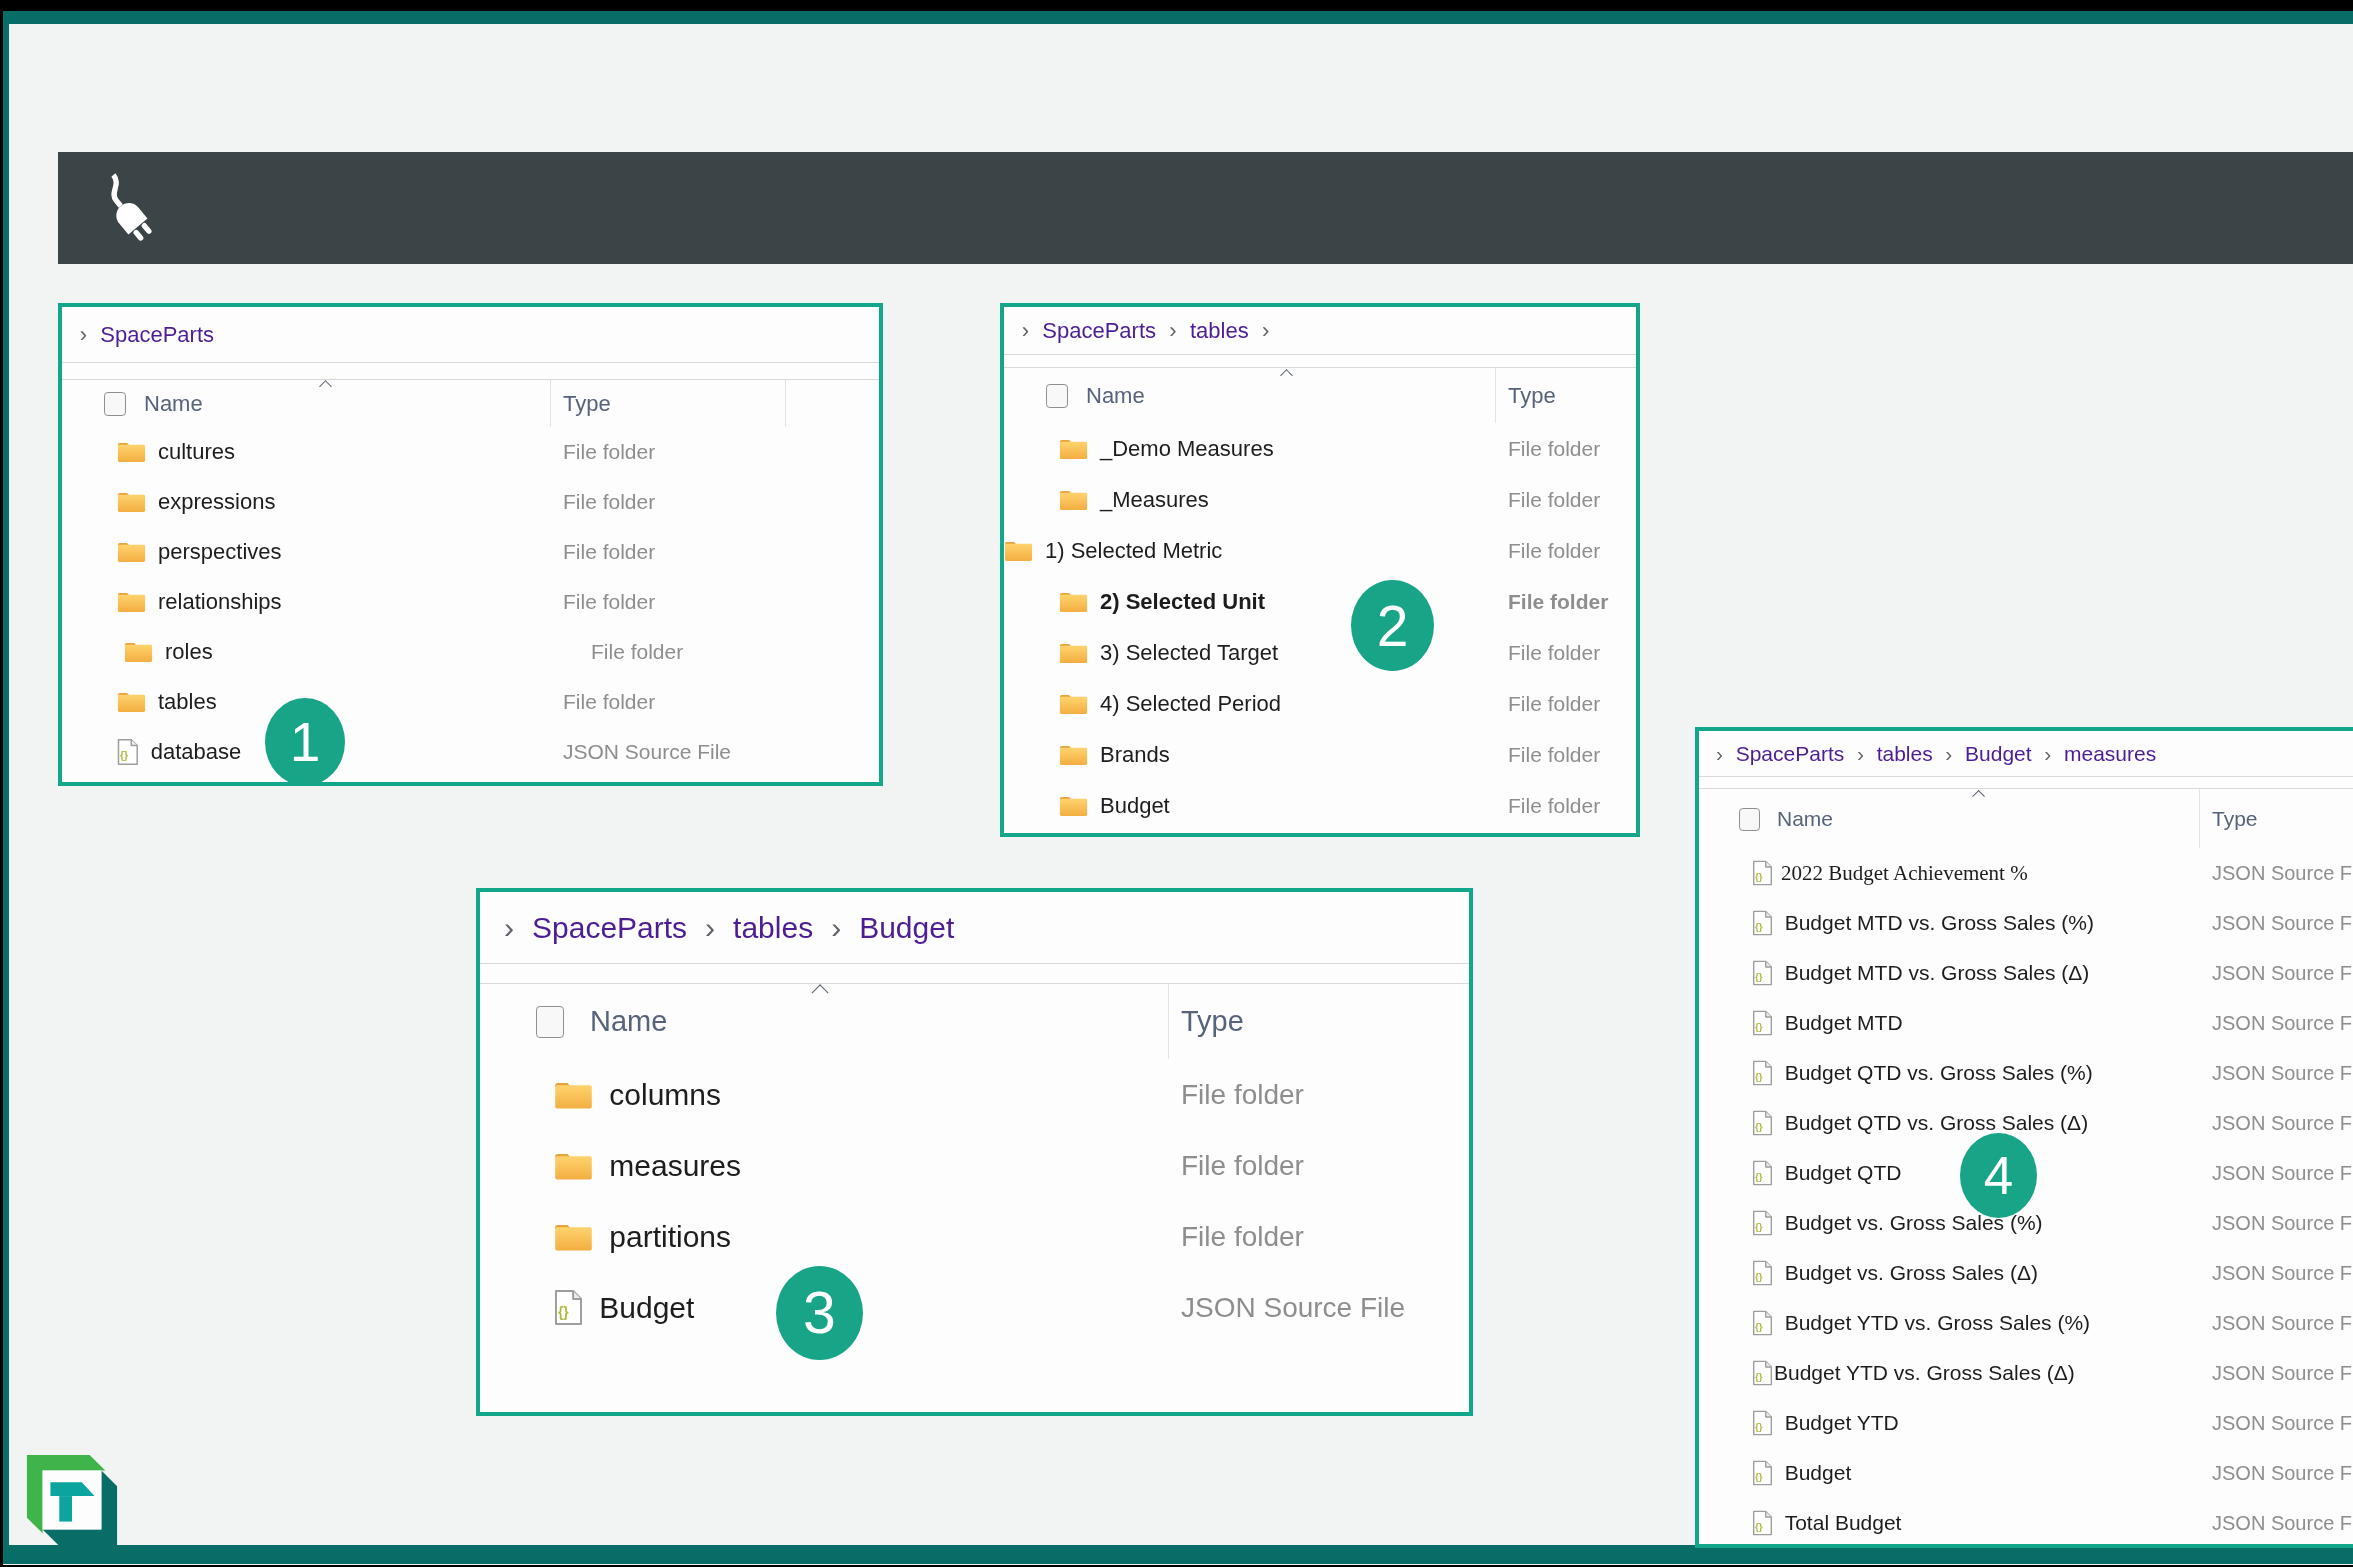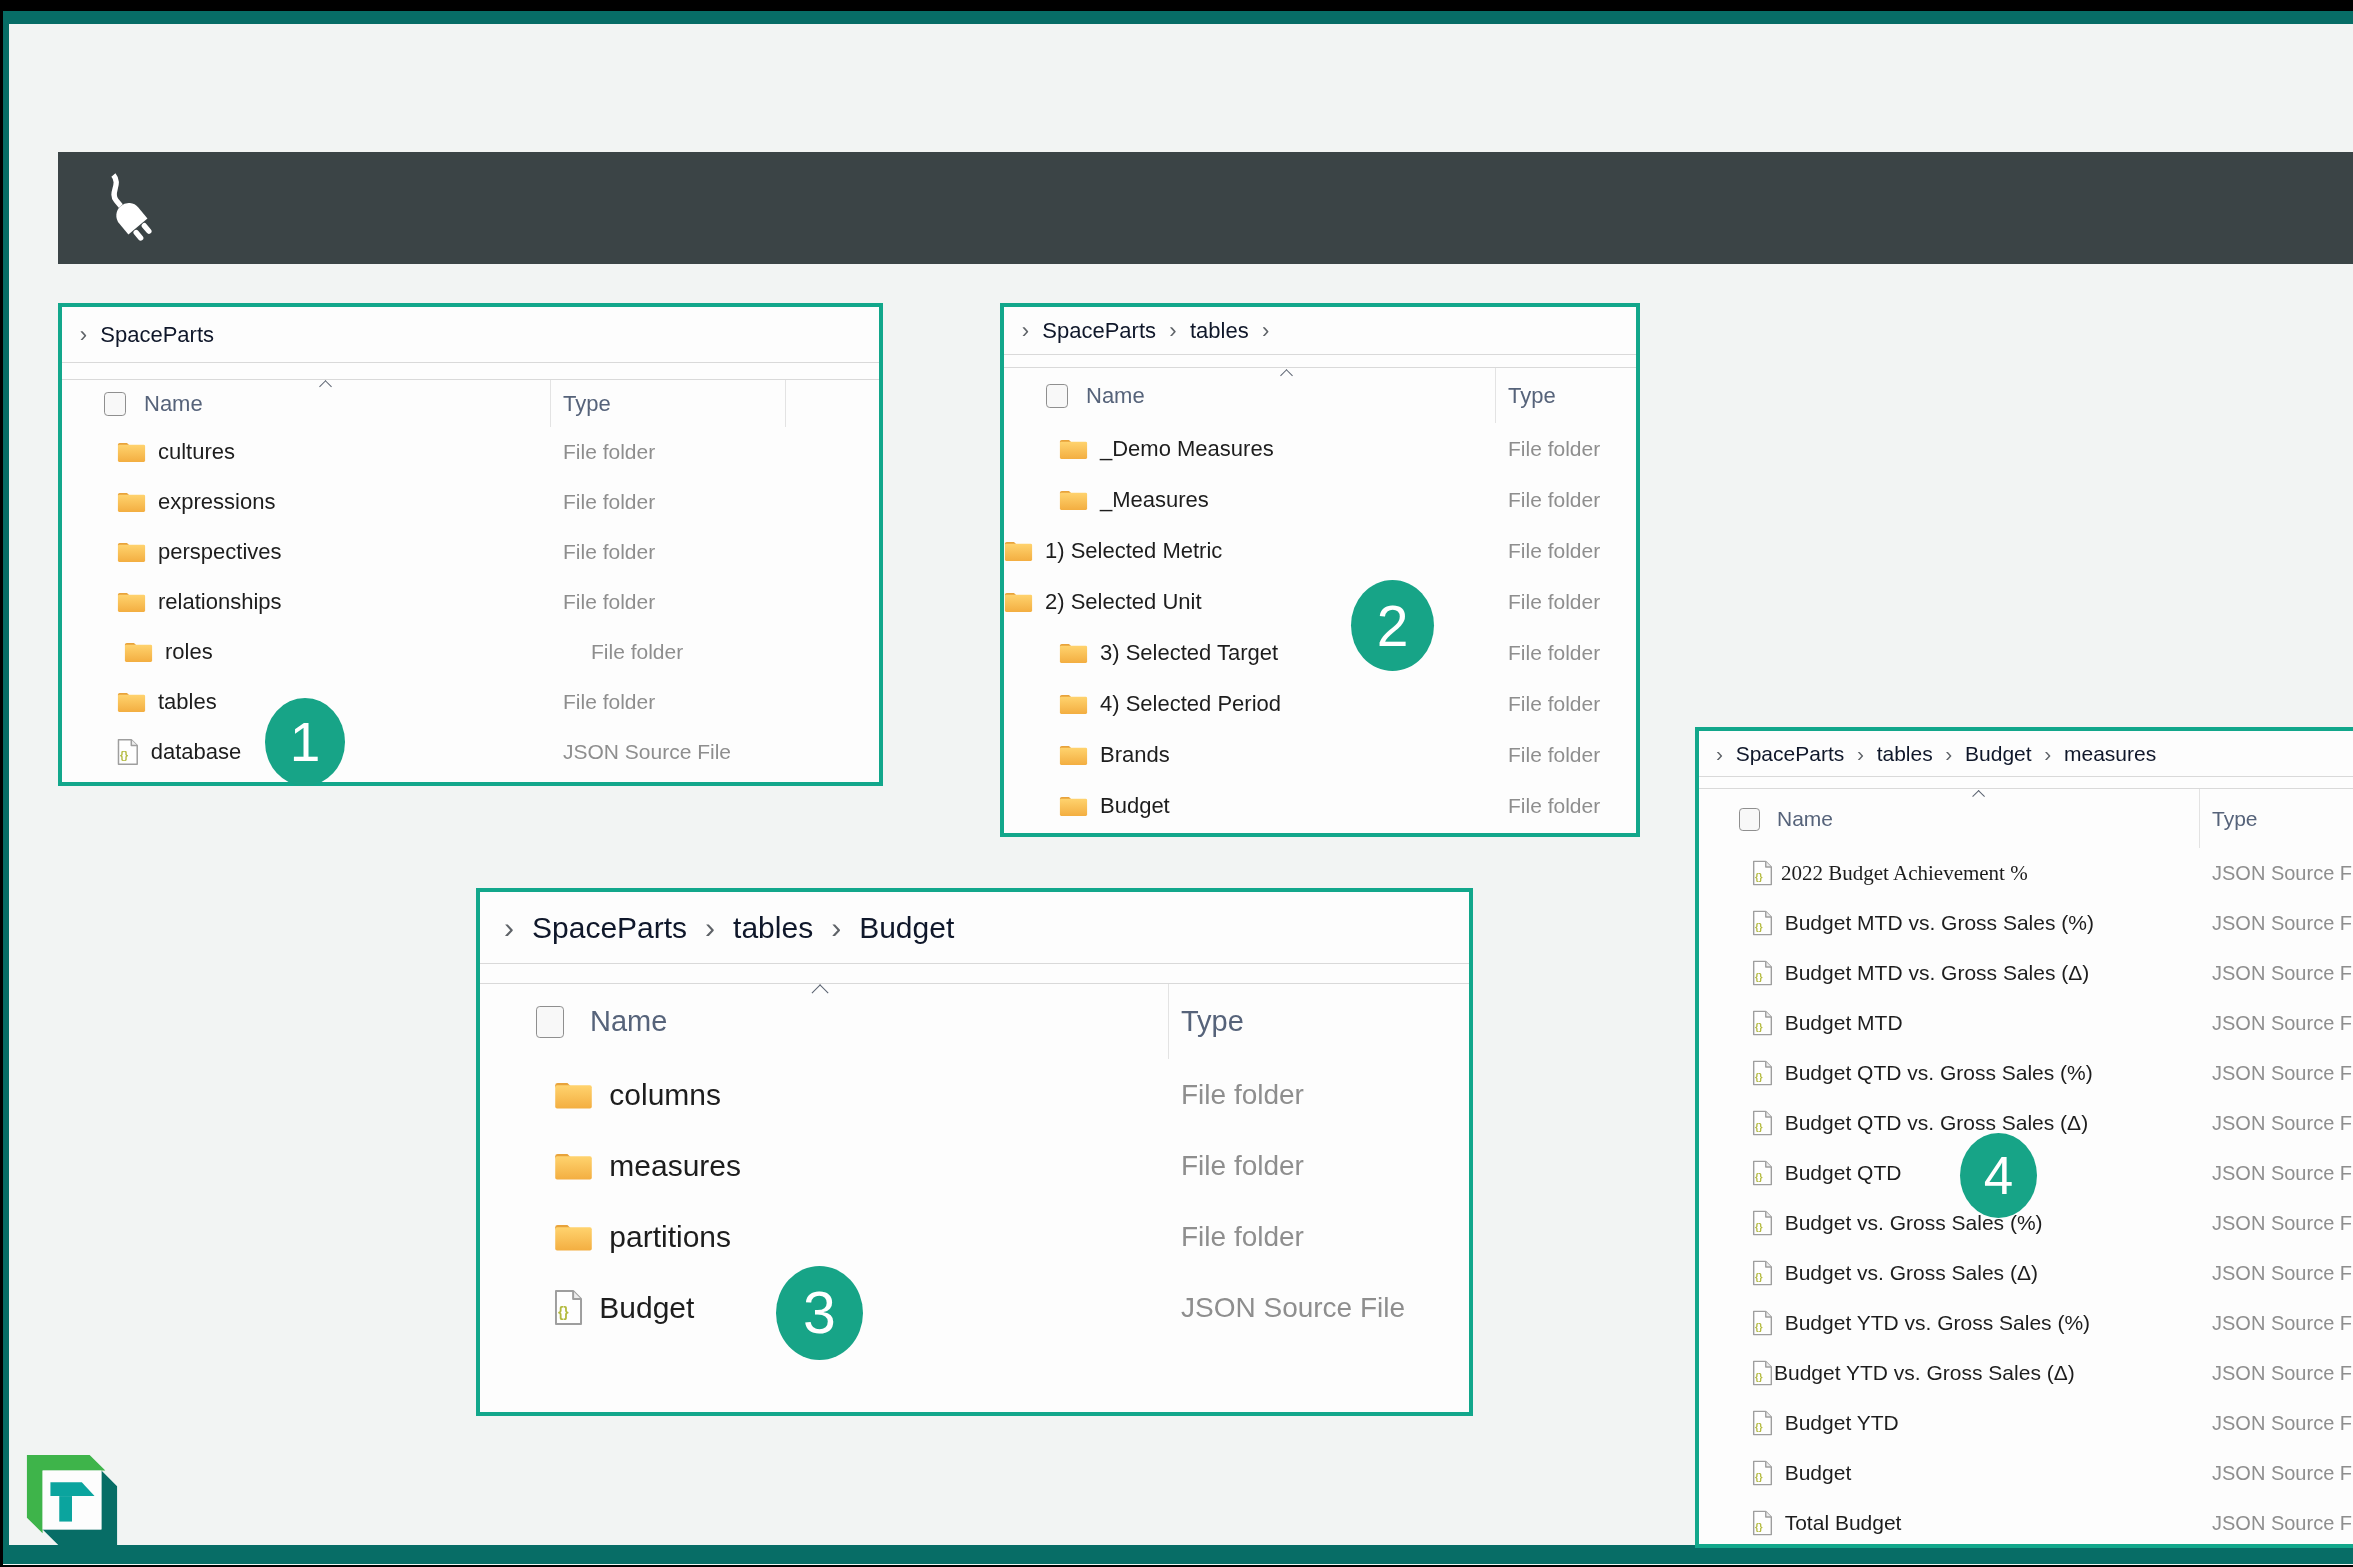--- a/index.html
+++ b/index.html
@@ -17,21 +17,21 @@
   .title{position:absolute;left:49px;top:29px;margin:0;font-size:79px;font-weight:400;
          color:var(--titlecol);letter-spacing:-0.9px;}
   .banner{position:absolute;left:58px;top:152px;width:2358px;height:112px;background:var(--bannerbg);
           display:flex;align-items:center;}
   .banner .plug{margin-left:27px;flex:0 0 auto;}
   .banner-text{margin-left:49px;color:#fff;font-size:44px;font-weight:700;letter-spacing:0.5px;}
 
   .panel{position:absolute;background:#fdfdfd;border:4.7px solid var(--accent);box-sizing:border-box;overflow:hidden;}
   .bc{display:flex;align-items:center;}
   .bc .sep{color:#5f6368;}
-  .bc .crumb{color:#0f172a;}
+  .bc .crumb{color:#4c1d95;}
   .hline{border-top:1.4px solid #d9d9d9;height:0;}
   .lhead{position:relative;}
   .cbox{position:absolute;border:1.4px solid #8f8f8f;border-radius:3.8px;background:#f8f8f8;}
   .collabel{position:absolute;color:var(--headtext);white-space:nowrap;}
   .caret{position:absolute;border-top:1.9px solid #5a6270;border-right:1.9px solid #5a6270;transform:rotate(-45deg);}
   .vsep{position:absolute;top:0;bottom:0;width:0.9px;background:#e3e3e3;}
   .row{position:relative;display:flex;align-items:center;}
   .row .nm{color:var(--nametext);white-space:nowrap;}
   .row .tp{position:absolute;color:var(--typetext);white-space:nowrap;}
   .badge{position:absolute;border-radius:50%;background:var(--badge);color:#fff;
@@ -183,21 +183,21 @@
           <span class="tp" style="left: 504px; font-size: 21px;">File folder</span>
         </div>
         <div class="row" style="height: 51px; font-size: 22px;">
           <svg viewBox="0 0 64 50" width="29" height="23">
             <path d="M2 10 a4 4 0 0 1 4 -4 h16 l7 7 h-27 z" fill="#e8a33b"></path>
             <rect x="2" y="10" width="60" height="38" rx="3" fill="url(#foldergrad)"></rect>
           </svg>
           <span class="nm" style="margin-left: 12px;">1) Selected Metric</span>
           <span class="tp" style="left: 504px; font-size: 21px;">File folder</span>
         </div>
-        <div class="row" style="height: 51px; font-size: 22px;">
+        <div class="row" style="height: 51px; padding-left: 55px; font-size: 22px; font-weight: bold;">
           <svg viewBox="0 0 64 50" width="29" height="23">
             <path d="M2 10 a4 4 0 0 1 4 -4 h16 l7 7 h-27 z" fill="#e8a33b"></path>
             <rect x="2" y="10" width="60" height="38" rx="3" fill="url(#foldergrad)"></rect>
           </svg>
           <span class="nm" style="margin-left: 12px;">2) Selected Unit</span>
           <span class="tp" style="left: 504px; font-size: 21px;">File folder</span>
         </div>
         <div class="row" style="height: 51px; padding-left: 55px; font-size: 22px;">
           <svg viewBox="0 0 64 50" width="29" height="23">
             <path d="M2 10 a4 4 0 0 1 4 -4 h16 l7 7 h-27 z" fill="#e8a33b"></path>

